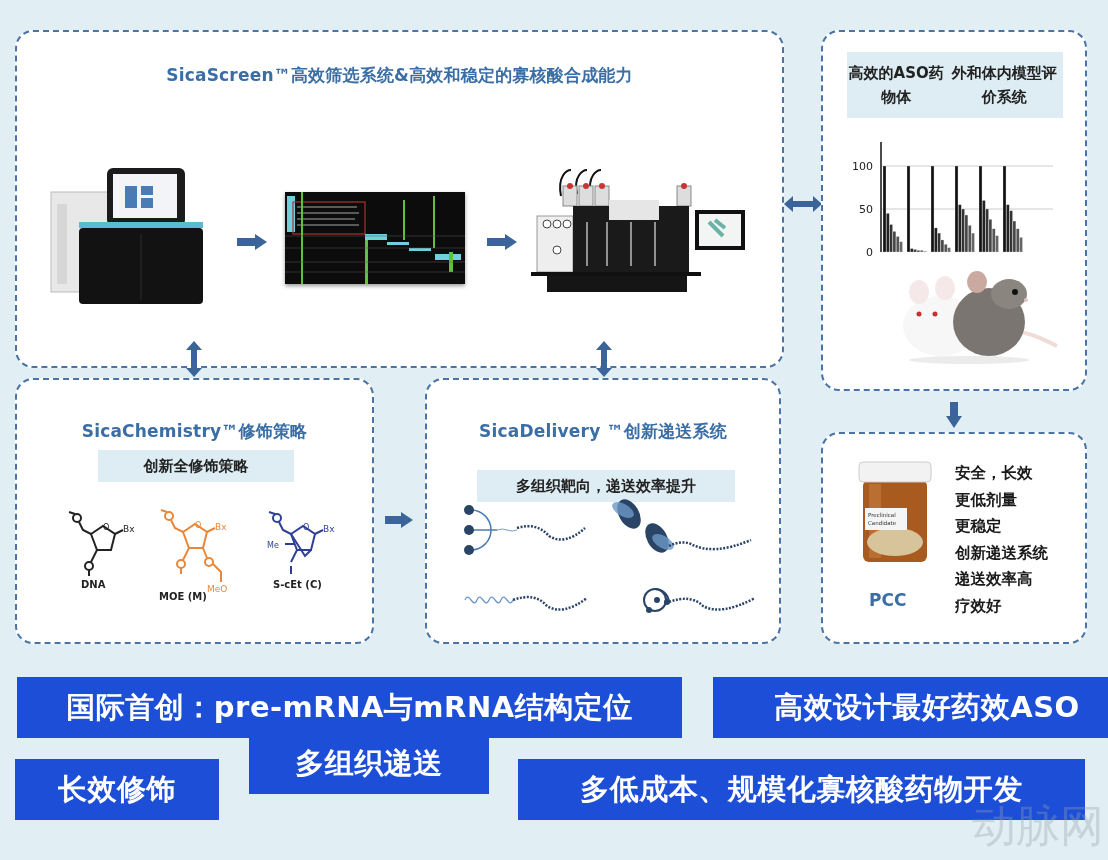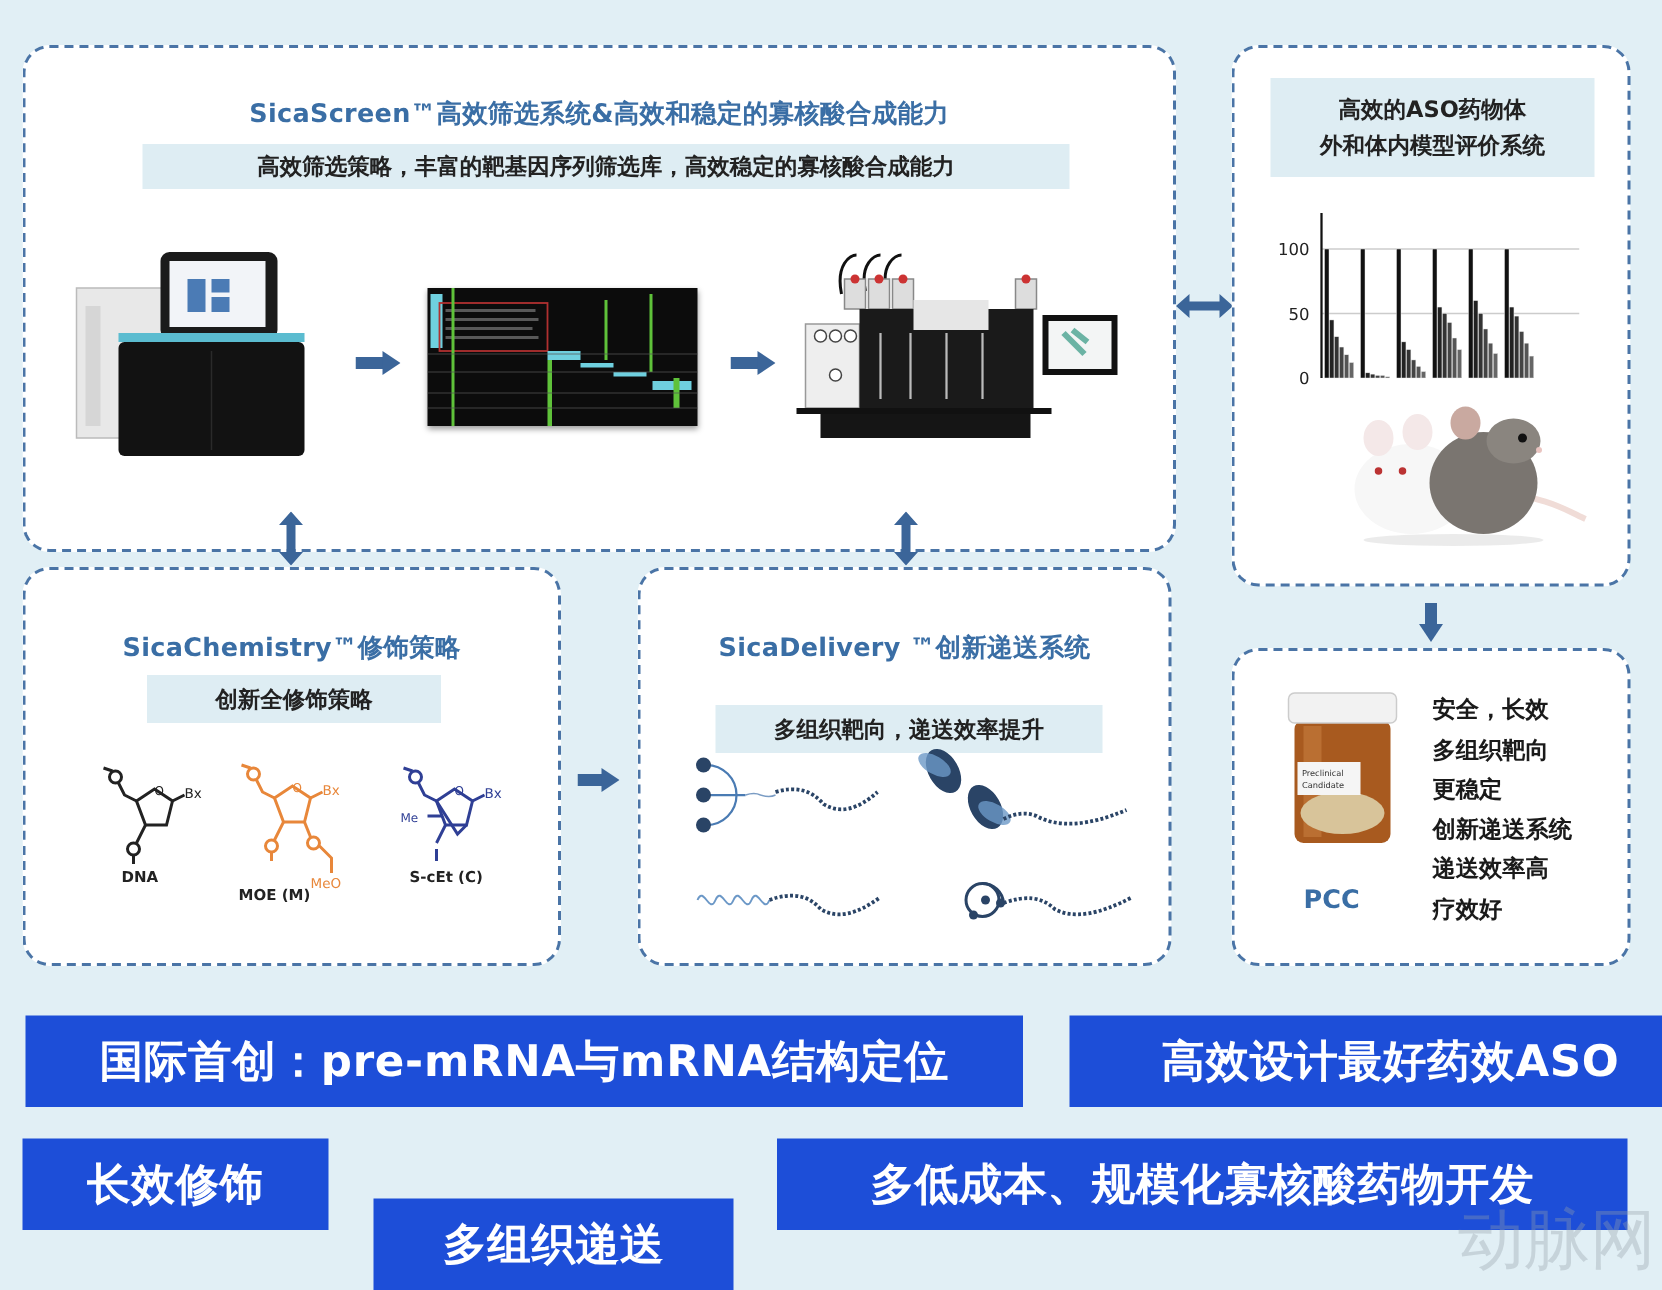--- a/index.html
+++ b/index.html
@@ -31,21 +31,20 @@
   }
   .pic { position: absolute; }
   .side-list { position: absolute; font-size: 15.5px; font-weight: bold; color: #1a1a1a; line-height: 26.5px; }
   .watermark { position: absolute; right: 4px; bottom: 4px; color: rgba(150,160,170,0.35); font-size: 44px; font-weight: normal; }
 </style>
 </head>
 <body>
 
 <div class="box" style="left:15px;top:30px;width:769px;height:338px;">
   <div class="title" style="top:32px;">SicaScreen™高效筛选系统&amp;高效和稳定的寡核酸合成能力</div>
-  <div class="sub" style="left:78px;top:64px;width:618px;height:30px;">高效筛选策略，丰富的靶基因序列筛选库，高效稳定的寡核酸合成能力</div>
 
   <div class="pic" style="left:24px;top:132px;width:164px;height:144px;">
     <svg width="164" height="144" viewBox="0 0 164 144">
       <rect x="10" y="28" width="60" height="100" fill="#e8e8e8" stroke="#bbb"></rect>
       <rect x="16" y="40" width="10" height="80" fill="#d6d6d6"></rect>
       <rect x="66" y="4" width="78" height="58" rx="6" fill="#1b1b1b"></rect>
       <rect x="72" y="10" width="64" height="44" fill="#f2f4f8"></rect>
       <rect x="84" y="22" width="12" height="22" fill="#4b7bb5"></rect>
       <rect x="100" y="22" width="12" height="9" fill="#4b7bb5"></rect>
       <rect x="100" y="34" width="12" height="10" fill="#4b7bb5"></rect>
@@ -146,21 +145,21 @@
 <svg class="arrow" style="left:385px;top:512px;" width="28" height="16" viewBox="0 0 28 16">
     <rect x="0" y="4" width="18" height="8" fill="#3b6599"></rect>
     <polygon points="16,0 28,8 16,16" fill="#3b6599"></polygon>
   </svg>
 <svg class="arrow" style="left:946px;top:402px;" width="16" height="26" viewBox="0 0 16 26">
     <rect x="4" y="0" width="8" height="16" fill="#3b6599"></rect>
     <polygon points="0,14 16,14 8,26" fill="#3b6599"></polygon>
   </svg>
 
 <div class="box" style="left:821px;top:30px;width:266px;height:361px;">
-  <div class="sub" style="left:24px;top:20px;width:216px;height:66px;flex-direction:column;line-height:24px;">
+  <div class="sub" style="left:24px;top:20px;width:216px;height:66px;line-height:24px;">
     <span>高效的ASO药物体</span>
     <span>外和体内模型评价系统</span>
   </div>
 
   <div class="pic" style="left:20px;top:100px;width:210px;height:130px;">
     <svg id="chart-svg" width="210" height="130" viewBox="0 0 210 130">
         <text x="30" y="124" font-size="11" text-anchor="end" fill="#222">0</text>
         <text x="30" y="81" font-size="11" text-anchor="end" fill="#222">50</text>
         <line x1="38" y1="77" x2="210" y2="77" stroke="#ccc" stroke-width="1"></line>
         <text x="30" y="38" font-size="11" text-anchor="end" fill="#222">100</text>
@@ -334,27 +333,27 @@
       <ellipse cx="38" cy="82" rx="28" ry="14" fill="#d8c49a"></ellipse>
       <rect x="2" y="2" width="72" height="20" rx="4" fill="#f2f2f2" stroke="#ccc"></rect>
       <rect x="8" y="48" width="42" height="22" fill="#f5f5f5"></rect>
       <text x="11" y="57" font-size="5.5" fill="#333">Preclinical</text>
       <text x="11" y="65" font-size="5.5" fill="#333">Candidate</text>
     </svg>
   </div>
   <div style="position:absolute;left:46px;top:156px;color:#3a6ea5;font-weight:bold;font-size:17px;text-align:center;">PCC</div>
   <div class="side-list" style="left:132px;top:26px;">
     <div>安全，长效</div>
-    <div>多组织靶向</div>
+    <div>更低剂量</div>
     <div>更稳定</div>
     <div>创新递送系统</div>
     <div>递送效率高</div>
     <div>疗效好</div>
   </div>
 </div>
 
 <div class="banner" style="left:17px;top:677px;width:665px;height:61px;">国际首创：pre-mRNA与mRNA结构定位</div>
 <div class="banner" style="left:713px;top:677px;width:428px;height:61px;">高效设计最好药效ASO</div>
 <div class="banner" style="left:15px;top:759px;width:204px;height:61px;">长效修饰</div>
-<div class="banner" style="left:249px;top:799px;width:240px;height:61px;">多组织递送</div>
+<div class="banner" style="left:249px;top:733px;width:240px;height:61px;">多组织递送</div>
 <div class="banner" style="left:518px;top:759px;width:567px;height:61px;">多低成本、规模化寡核酸药物开发</div>
 
 <div class="watermark">动脉网</div>
 
 </body></html>

